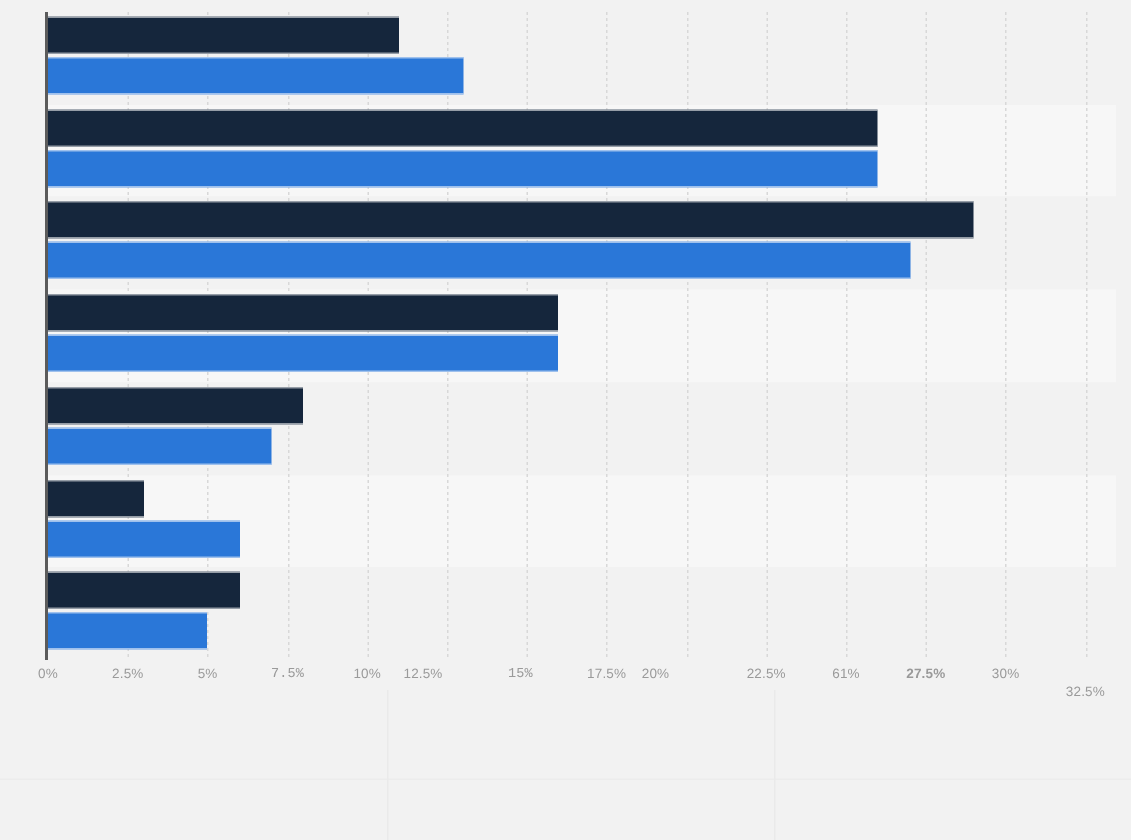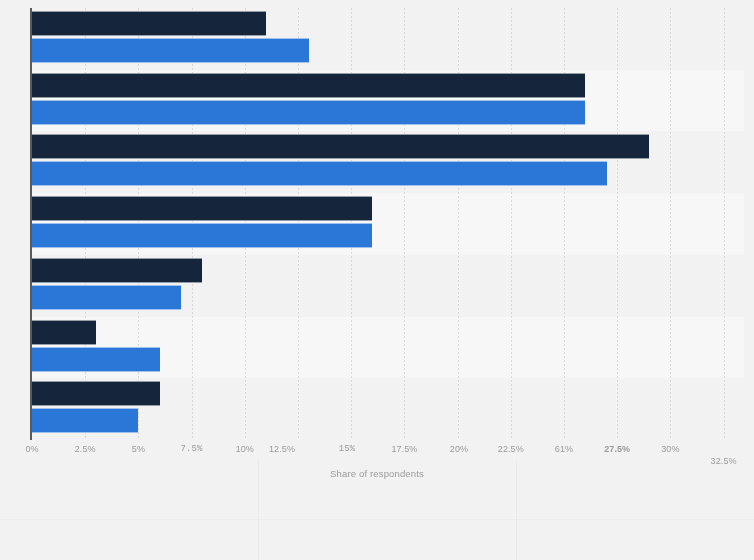--- a/index.html
+++ b/index.html
@@ -157,27 +157,26 @@
 
   <div id="tick-labels">
       <div class="tick-label" style="left: 32px;">0%</div>
       <div class="tick-label" style="left: 85.2px;">2.5%</div>
       <div class="tick-label" style="left: 138.4px;">5%</div>
       <div class="tick-label" style="left: 191.6px; font-family: Liberation Mono, monospace;">7.5%</div>
       <div class="tick-label" style="left: 244.8px;">10%</div>
       <div class="tick-label" style="left: 282px;">12.5%</div>
       <div class="tick-label" style="left: 347px; font-family: Liberation Mono, monospace;">15%</div>
       <div class="tick-label" style="left: 404.4px;">17.5%</div>
-      <div class="tick-label" style="left: 459px;">20%</div>
+      <div class="tick-label" style="left: 437px;">20%</div>
       <div class="tick-label" style="left: 510.8px;">22.5%</div>
       <div class="tick-label" style="left: 564px;">61%</div>
       <div class="tick-label" style="left: 617.2px; font-weight: bold;">27.5%</div>
       <div class="tick-label" style="left: 670.4px;">30%</div>
       <div class="tick-label" style="left: 723.6px; margin-top: 12px;">32.5%</div>
     </div>
 
-  <div class="axis-title">Share of respondents</div>
 
   <div class="footer-h" style="top:519px"></div>
   <div class="footer-v" style="left:258px"></div>
   <div class="footer-v" style="left:516px"></div>
 
 </div>
 
 </body></html>

